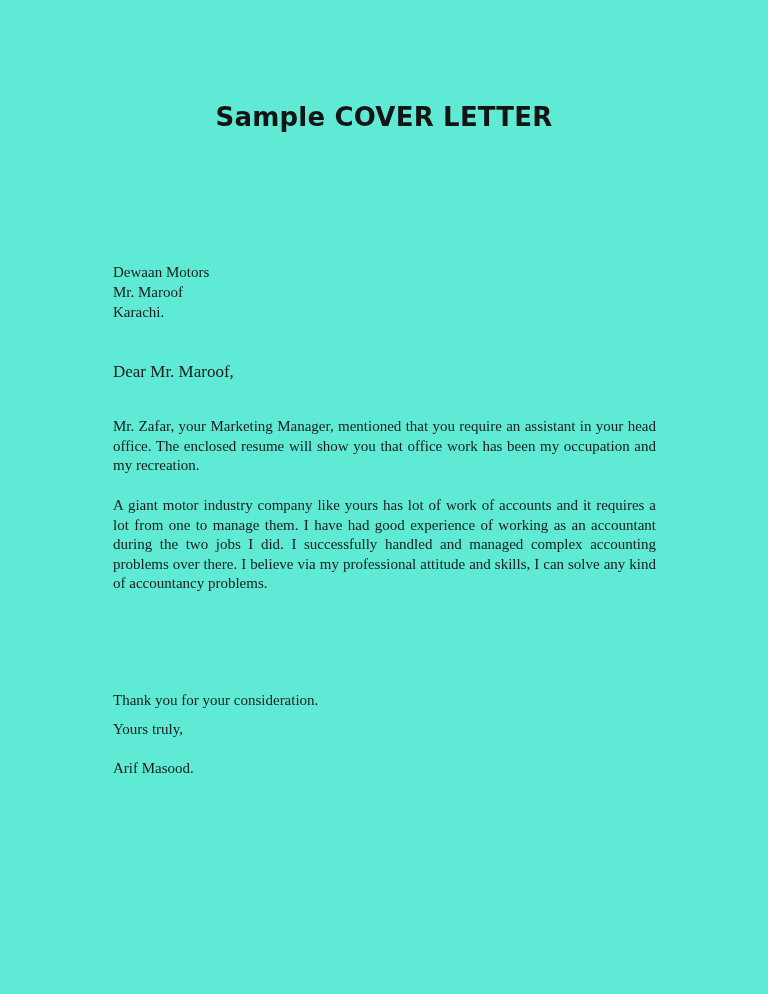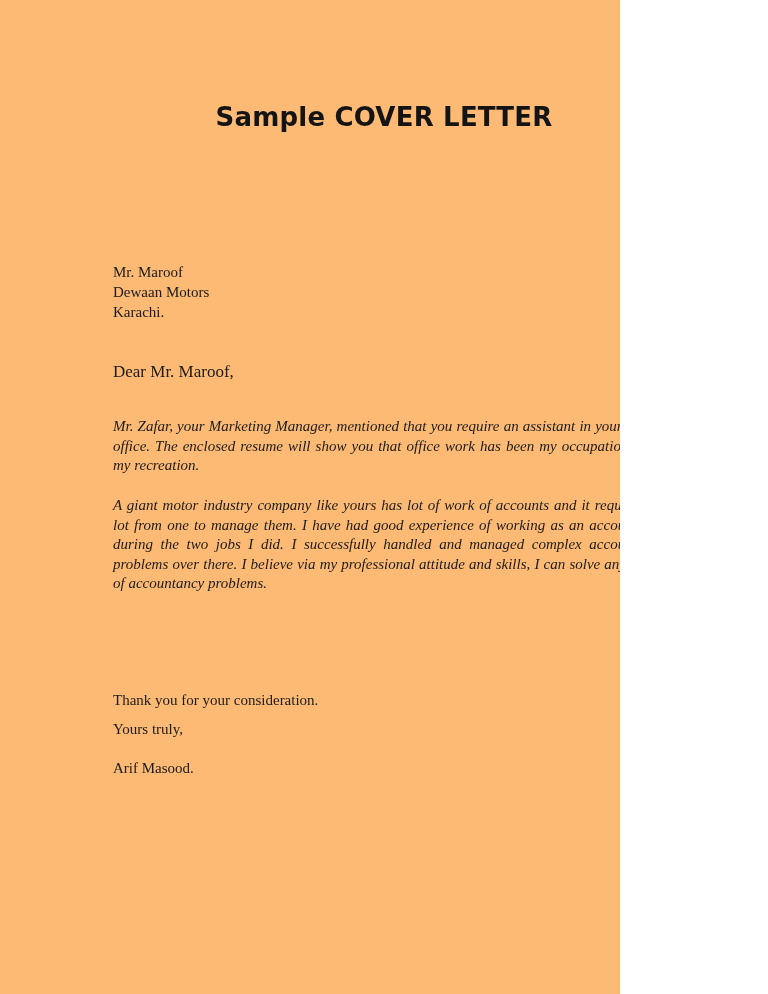--- a/index.html
+++ b/index.html
@@ -12,23 +12,23 @@
     height: 994px;
     position: relative;
     font-family: "Liberation Serif", "DejaVu Serif", serif;
     color: #1b1b1b;
     -webkit-font-smoothing: antialiased;
   }
   .page {
     position: absolute;
     left: 0;
     top: 0;
-    width: 620px;
+    width: 768px;
     height: 994px;
-    background: #fdba74;
+    background: #5eead4;
     overflow: hidden;
   }
   
   .doc-title {
     position: absolute;
     left: 0;
     top: 84px;
     width: 768px;
     text-align: center;
     font-family: "DejaVu Sans", "Liberation Sans", sans-serif;
@@ -72,21 +72,21 @@
   
   .para {
     position: absolute;
     left: 113px;
     width: 543px;
     font-size: 15px;
     line-height: 19.6px;
     text-align: justify;
     text-justify: inter-word;
   }
-  .para.last-line-natural { text-align-last: left; font-style: italic; }
+  .para.last-line-natural { text-align-last: left; }
   #para-1 { top: 402px; }
   #para-2 { top: 481px; }
   #para-3 { top: 599px; }
   .closing-line {
     position: absolute;
     left: 113px;
     width: 543px;
     font-size: 15px;
     line-height: 20px;
     text-align: left;
@@ -97,22 +97,22 @@
 </style>
 </head>
 <body>
 
 <div class="page">
 
   <h1 class="doc-title">Sample COVER LETTER</h1>
 
 
   <div class="recipient-block">
+    <span class="recipient-line">Dewaan Motors</span>
     <span class="recipient-line">Mr. Maroof</span>
-    <span class="recipient-line">Dewaan Motors</span>
     <span class="recipient-line">Karachi.</span>
   </div>
 
   <div class="salutation">Dear Mr. Maroof,</div>
 
   <p id="para-1" class="para last-line-natural">Mr. Zafar, your Marketing Manager, mentioned that you require an assistant in your head office. The enclosed resume will show you that office work has been my occupation and my recreation.</p>
 
   <p id="para-2" class="para last-line-natural">A giant motor industry company like yours has lot of work of accounts and it requires a lot from one to manage them. I have had good experience of working as an accountant during the two jobs I did. I successfully handled and managed complex accounting problems over there. I believe via my professional attitude and skills, I can solve any kind of accountancy problems.</p>
 
 

